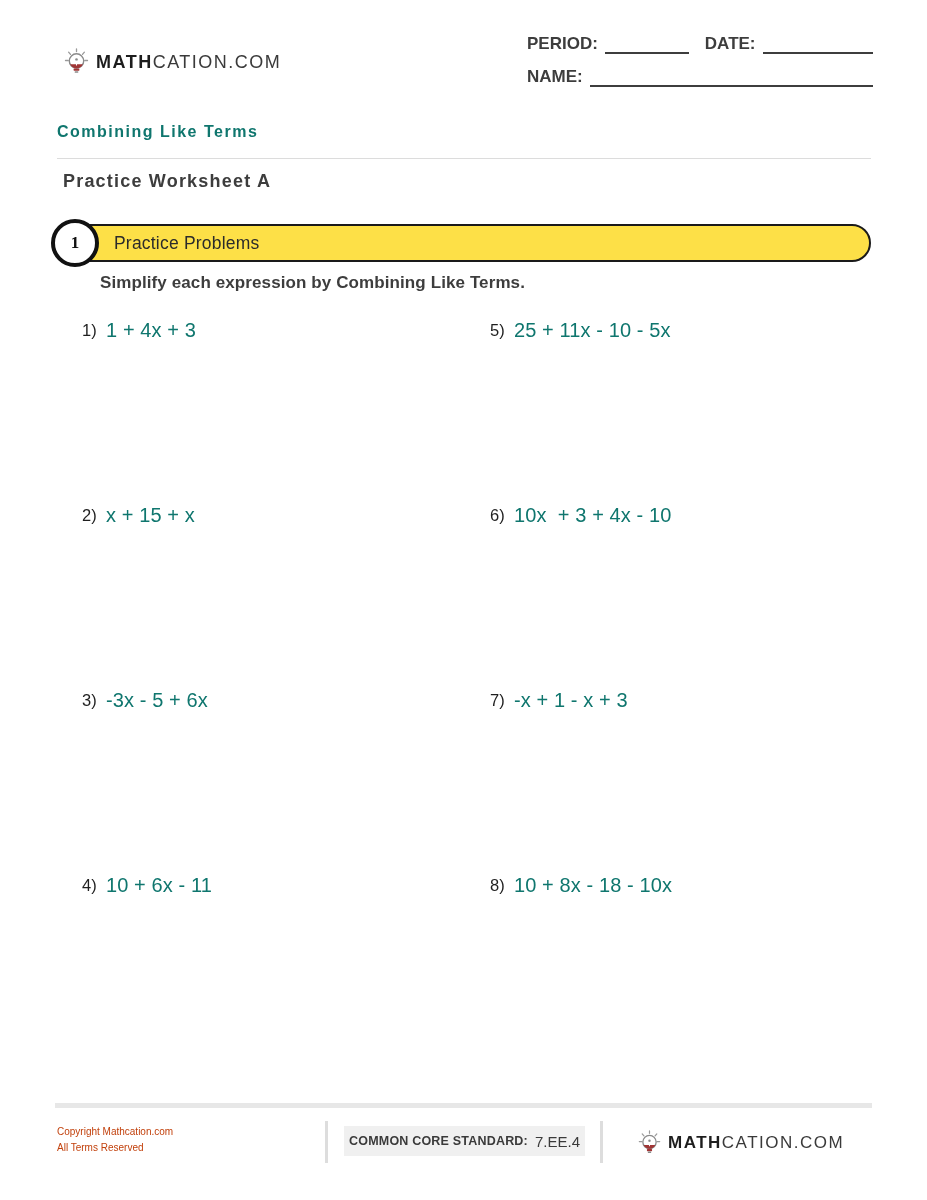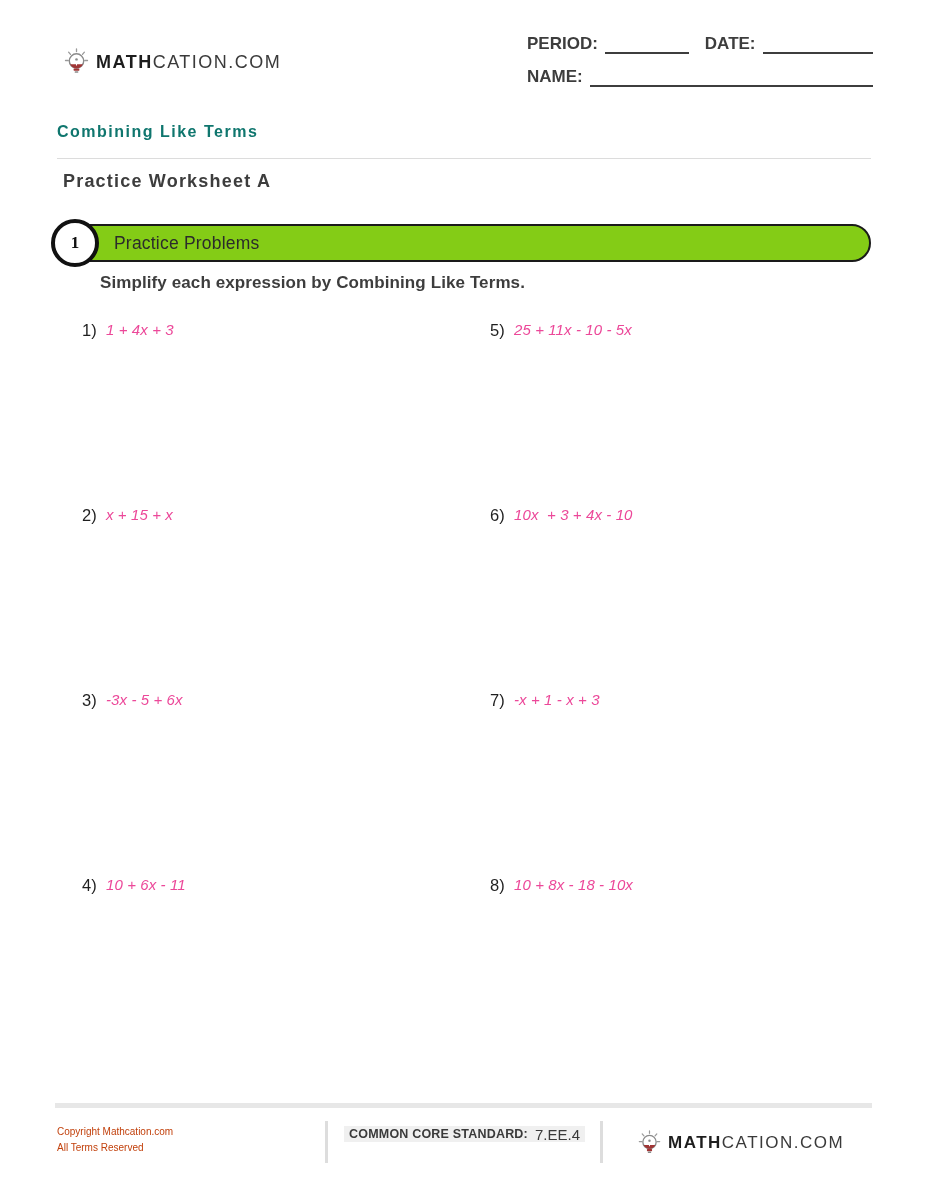--- a/index.html
+++ b/index.html
@@ -35,21 +35,21 @@
   .sub-title {
     position: absolute; left: 57px; top: 171px; width: 814px;
     font-size: 18px; font-weight: 700; letter-spacing: 1.2px; color: #3d3d3d; margin-left: 6px;
   }
 
   
   .section-header { position: absolute; left: 51px; top: 219px; width: 820px; height: 48px; }
   .section-pill {
     position: absolute; left: 21px; top: 5px; right: 0; height: 38px;
     border: 2px solid #1a1a1a; border-radius: 19px;
-    display: flex; align-items: center; padding-left: 40px; background: #84cc16;
+    display: flex; align-items: center; padding-left: 40px; background: #fde047;
   }
   .pill-label { font-size: 17.5px; color: #2b2b2b; letter-spacing: 0.2px; }
   .section-circle {
     position: absolute; left: 0; top: 0; width: 48px; height: 48px;
     border: 4px solid #111; border-radius: 50%; background: #fff; z-index: 2;
     display: flex; align-items: center; justify-content: center;
   }
   .section-circle span { font-family: "Liberation Serif", serif; font-weight: 700; font-size: 17px; color: #111; }
 
   .instruction {
@@ -57,30 +57,30 @@
     font-size: 17px; font-weight: 700; color: #3d3d3d; letter-spacing: 0.1px;
   }
 
   
   .problems {
     position: absolute; left: 82px; top: 320px; width: 789px;
     display: grid; grid-template-columns: 408px 1fr; grid-auto-rows: 185px;
   }
   .problem { display: flex; align-items: flex-start; }
   .p-num { width: 24px; flex: 0 0 24px; font-size: 16.5px; color: #1f1f1f; line-height: 20px; }
-  .p-expr { font-size: 15px; color: #ec4899; line-height: 20px; letter-spacing: 0.1px; white-space: pre; font-style: italic; }
+  .p-expr { font-size: 20px; color: #0f766e; line-height: 20px; letter-spacing: 0.1px; white-space: pre; }
 
   
   .footer-band { position: absolute; left: 55px; top: 1103px; width: 817px; height: 5px; background: #e7e7e7; }
   .copyright { position: absolute; left: 57px; top: 1124px; font-size: 10px; color: #c2410c; line-height: 16px; }
   .v-divider { position: absolute; width: 3px; height: 42px; top: 1121px; background: #dddddd; }
   .v-divider.d1 { left: 325px; }
   .v-divider.d2 { left: 600px; }
   .standard-badge {
-    position: absolute; left: 344px; top: 1126px; width: 241px; height: 16px;
+    position: absolute; left: 344px; top: 1126px; width: 241px; height: 30px;
     background: #f0f0f0; display: flex; align-items: center; justify-content: center; gap: 7px;
   }
   .standard-label { font-size: 12.5px; font-weight: 700; color: #3a3a3a; letter-spacing: 0.2px; white-space: nowrap; }
   .standard-value { font-size: 15px; color: #3a3a3a; white-space: nowrap; }
   .footer-logo { position: absolute; left: 637px; top: 1129px; }
   .footer-logo .logo-text { font-size: 17px; }
 
   .bulb-svg { display: block; }
 </style>
 </head>

